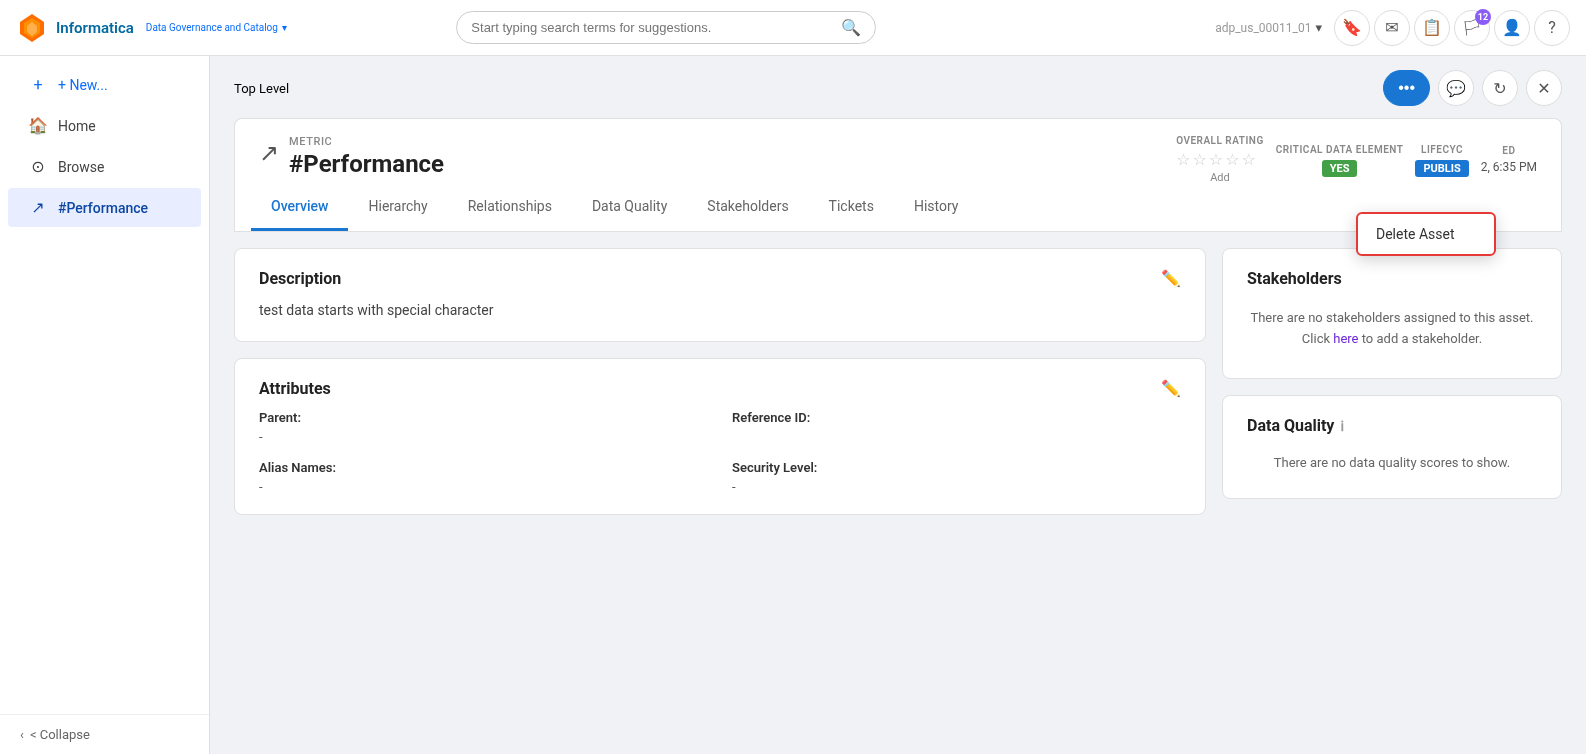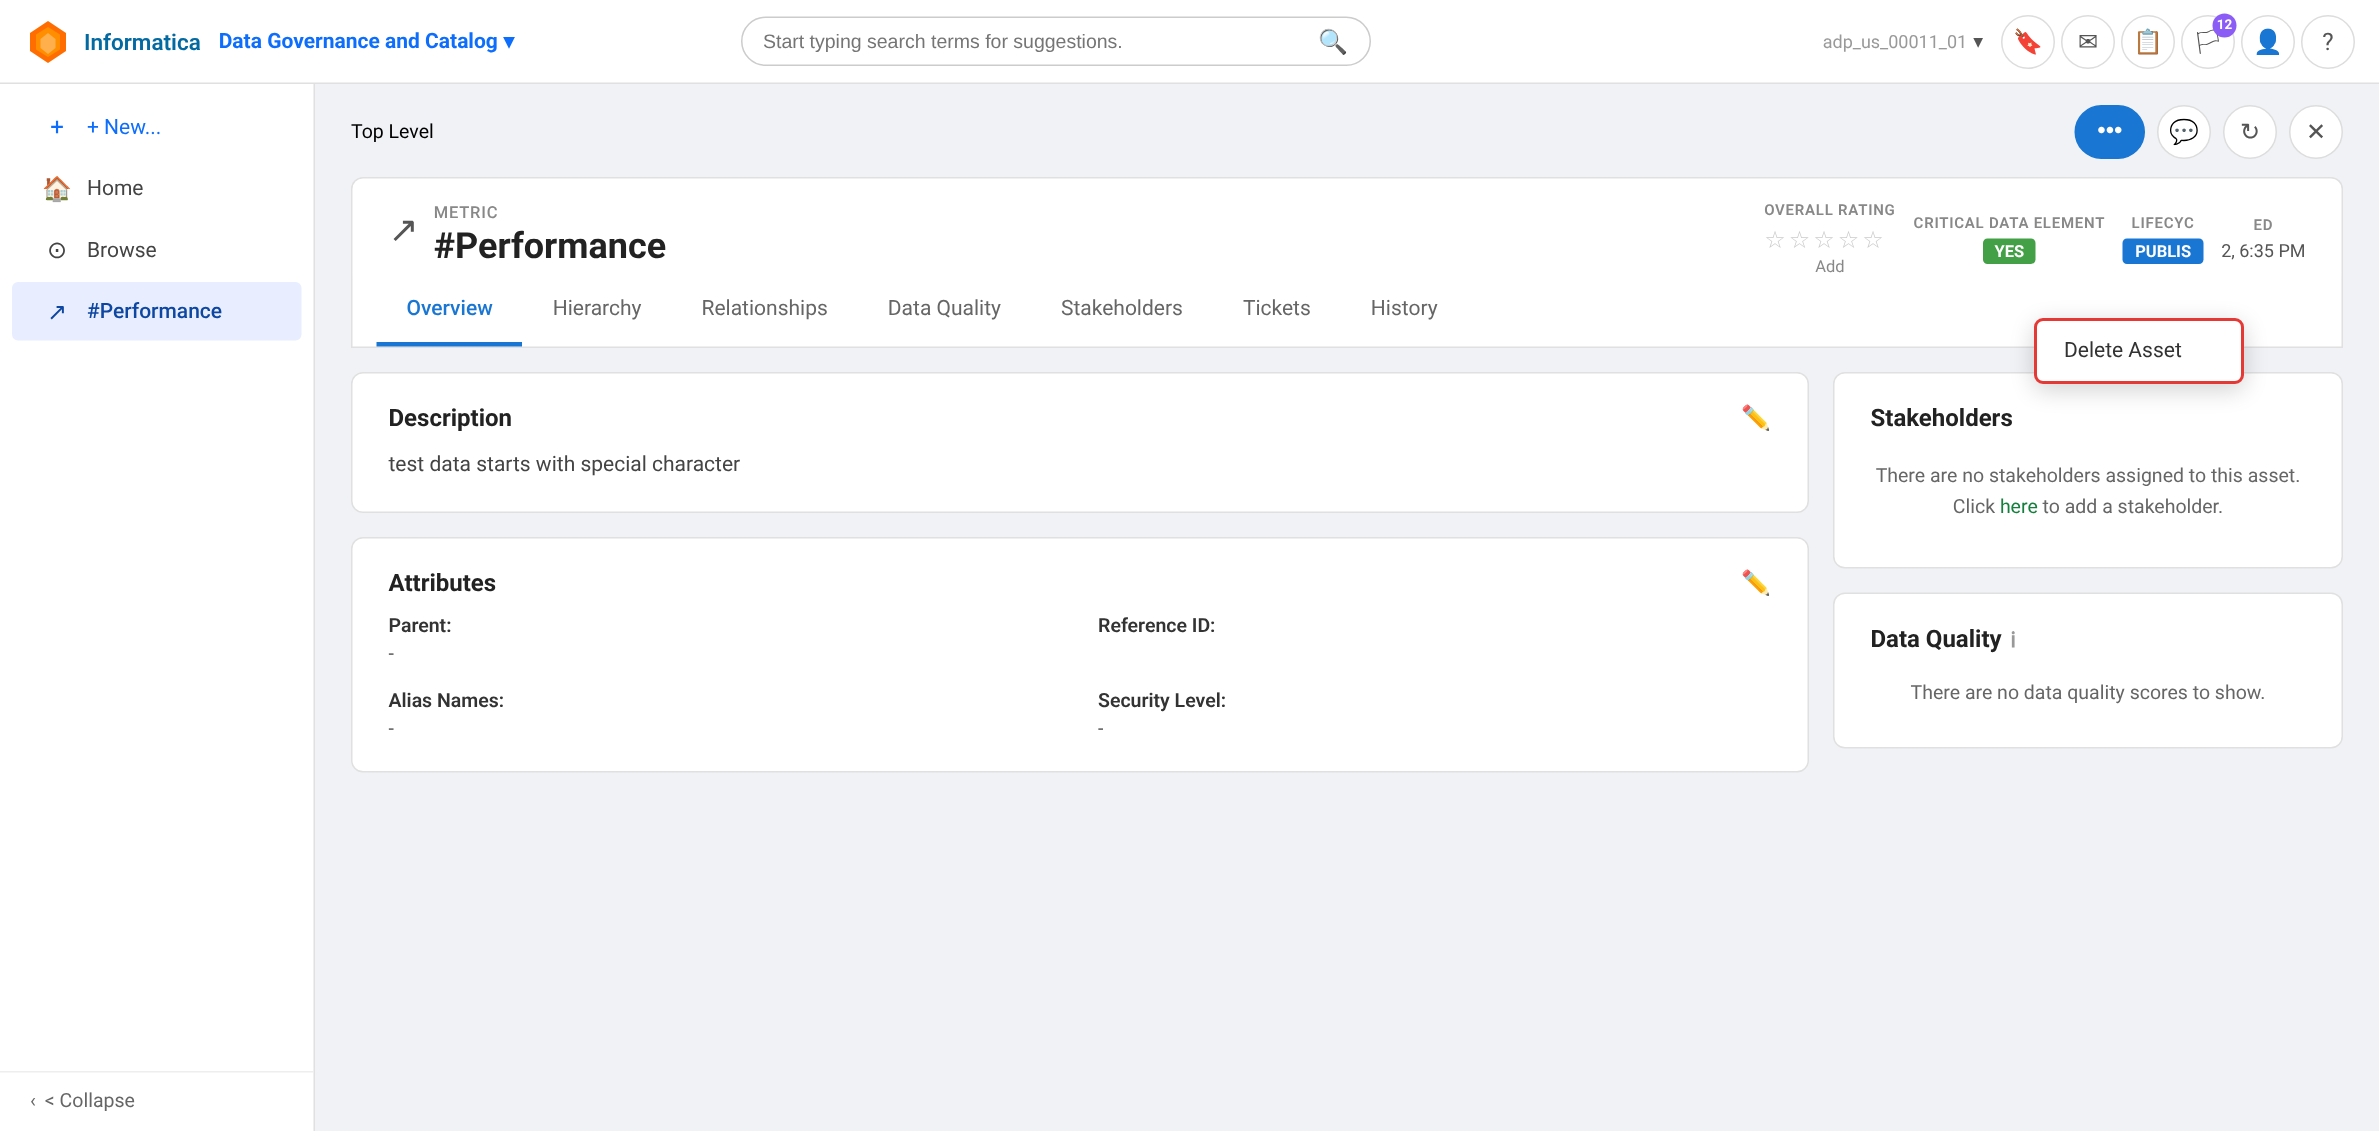--- a/index.html
+++ b/index.html
@@ -7,21 +7,21 @@
 
     
     .top-nav {
       display: flex; align-items: center; background: #fff;
       border-bottom: 1px solid #e0e0e0; padding: 0 16px; height: 56px;
       position: relative; z-index: 100;
     }
     .logo { display: flex; align-items: center; gap: 8px; margin-right: 12px; }
     .logo-icon { width: 32px; height: 32px; }
     .logo-text { font-size: 15px; font-weight: 600; color: #0369a1; }
-    .app-name { color: #0d6efd; font-size: 14px; font-weight: 700; display: flex; align-items: center; gap: 4px; }
+    .app-name { color: #0d6efd; font-size: 10px; font-weight: 400; display: flex; align-items: center; gap: 4px; }
     .search-bar {
       flex: 1; max-width: 420px; margin: 12px auto;
       display: flex; align-items: center;
       border: 1px solid #ccc; border-radius: 20px; padding: 6px 14px;
       background: #fff;
     }
     .search-bar input { border: none; outline: none; flex: 1; font-size: 13px; color: #888; }
     .search-icon { color: #888; font-size: 16px; }
     .nav-right { display: flex; align-items: center; gap: 4px; margin-left: auto; }
     .nav-right .user-area { display: flex; align-items: center; gap: 4px; color: #555; font-size: 13px; cursor: pointer; margin-right: 8px; }
@@ -130,21 +130,21 @@
     .card-body { font-size: 14px; color: #444; line-height: 1.5; }
     .edit-icon { color: #aaa; font-size: 16px; cursor: pointer; }
 
     .attr-grid { display: grid; grid-template-columns: 1fr 1fr; gap: 16px 24px; margin-top: 8px; }
     .attr-item {}
     .attr-key { font-size: 13px; font-weight: 600; color: #333; margin-bottom: 4px; }
     .attr-val { font-size: 13px; color: #555; }
 
     
     .stakeholders-empty { text-align: center; color: #666; font-size: 13px; line-height: 1.6; padding: 8px 0; }
-    .stakeholders-empty a { color: #15803d; text-decoration: none; }
+    .stakeholders-empty a { color: #6d28d9; text-decoration: none; }
 
     
     .dq-title { display: flex; align-items: center; gap: 6px; }
     .info-icon { color: #999; font-size: 14px; }
     .dq-empty { color: #666; font-size: 13px; text-align: center; padding: 8px 0; }
 
     
     .dropdown-popup {
       position: absolute; top: 156px; right: 90px;
       background: #fff; border: 2px solid #e53935; border-radius: 6px;

